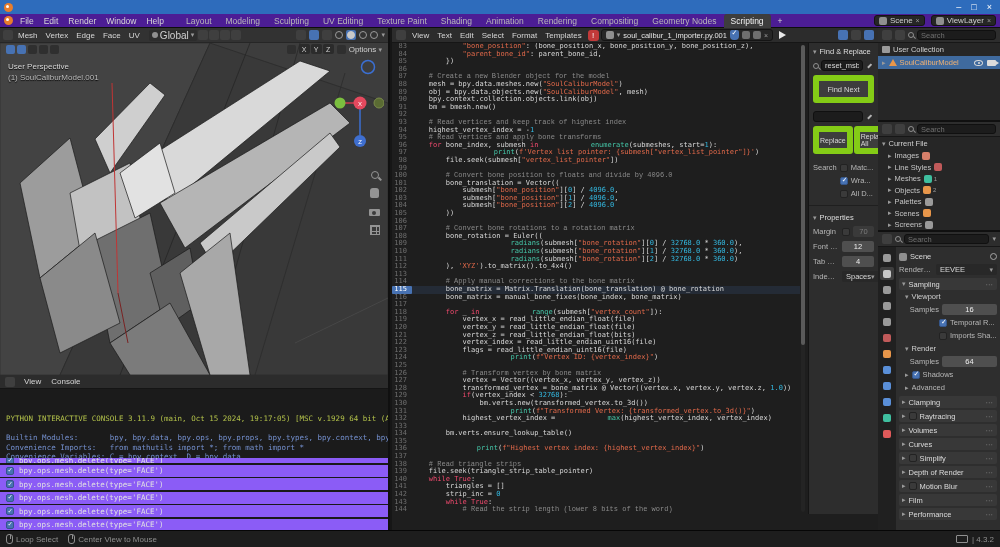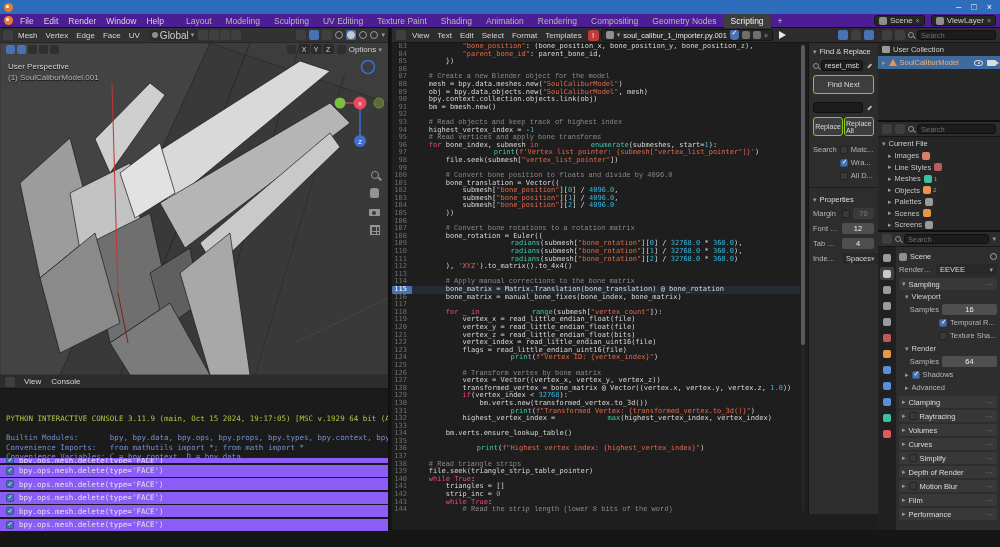--- a/index.html
+++ b/index.html
@@ -120,21 +120,21 @@
   .com { color:#8a8a8a;font-family:Liberation Mono, monospace; } .str { color:#e2694a; } .kw { color:#f14a6e; } .num { color:#33b8e0; } .bi { color:#45c6a8;margin-left:48px; }
   #code-scroll { position:absolute; left:409px; top:17px; width:4px; height:467px; background:#242424; border-radius:2px; }
   #code-scroll .thumb { position:absolute; left:0; top:0; width:4px; height:300px; background:#5a5a5a; border-radius:2px; }
 
   
   #fr { position:absolute; left:416px; top:15px; width:70px; height:471px; background:#2d2d2d; border-left:1px solid #151515;
         padding:4px 4px; display:flex; flex-direction:column; gap:4px; font-size:7.5px; }
   .fr-title { display:flex; gap:3px; align-items:center; color:#dedede; font-size:7.5px; }
   .fr-input { display:flex; align-items:center; gap:2px; }
   .fr-input input.ui { height:11px; }
-  .btn { background:#3d3d3d; border:1px solid #84cc16; border-radius:3px; height:19px; color:#d8d8d8;
+  .btn { background:#3d3d3d; border:6px solid #84cc16; border-radius:3px; height:28px; color:#d8d8d8;
          display:flex; align-items:center; justify-content:center; font-size:7.5px; }
   .btn-row { display:flex; gap:1px; }
   .btn-row .btn { flex:1; font-size:7px; padding:0 1px; }
   .fr-opt { display:flex; align-items:center; gap:3px; color:#b7b7b7; }
   .fr-sep { height:1px; background:#1f1f1f; margin:3px -4px; }
   .fr-prow { display:flex; align-items:center; gap:3px; }
   .fr-prow .rowlab { width:26px; flex:0 0 auto; }
 
   
   #rightcol { position:absolute; left:878px; top:0; width:122px; height:502px; background:#262626; }
@@ -435,21 +435,21 @@
             <div class="cl"><span class="ln">83</span><span class="ct">            <span class="str">"bone_position"</span>: (bone_position_x, bone_position_y, bone_position_z),</span></div>
             <div class="cl"><span class="ln">84</span><span class="ct">            <span class="str">"parent_bone_id"</span>: parent_bone_id,</span></div>
             <div class="cl"><span class="ln">85</span><span class="ct">        })</span></div>
             <div class="cl"><span class="ln">86</span><span class="ct"></span></div>
             <div class="cl"><span class="ln">87</span><span class="ct">    <span class="com"># Create a new Blender object for the model</span></span></div>
             <div class="cl"><span class="ln">88</span><span class="ct">    mesh = bpy.data.meshes.new(<span class="str">"SoulCaliburModel"</span>)</span></div>
             <div class="cl"><span class="ln">89</span><span class="ct">    obj = bpy.data.objects.new(<span class="str">"SoulCaliburModel"</span>, mesh)</span></div>
             <div class="cl"><span class="ln">90</span><span class="ct">    bpy.context.collection.objects.link(obj)</span></div>
             <div class="cl"><span class="ln">91</span><span class="ct">    bm = bmesh.new()</span></div>
             <div class="cl"><span class="ln">92</span><span class="ct"></span></div>
-            <div class="cl"><span class="ln">93</span><span class="ct">    <span class="com"># Read objects and keep track of highest index</span></span></div>
+            <div class="cl"><span class="ln">93</span><span class="ct">    <span class="com"># Read vertices and keep track of highest index</span></span></div>
             <div class="cl"><span class="ln">94</span><span class="ct">    highest_vertex_index = -<span class="num">1</span></span></div>
             <div class="cl"><span class="ln">95</span><span class="ct">    <span class="com"># Read vertices and apply bone transforms</span></span></div>
             <div class="cl"><span class="ln">96</span><span class="ct">    <span class="kw">for</span> bone_index, submesh <span class="kw">in</span> <span class="bi">enumerate</span>(submeshes, start=<span class="num">1</span>):</span></div>
             <div class="cl"><span class="ln">97</span><span class="ct">        <span class="bi">print</span>(<span class="str">f'Vertex list pointer: {submesh["vertex_list_pointer"]}'</span>)</span></div>
             <div class="cl"><span class="ln">98</span><span class="ct">        file.seek(submesh[<span class="str">"vertex_list_pointer"</span>])</span></div>
             <div class="cl"><span class="ln">99</span><span class="ct"></span></div>
             <div class="cl"><span class="ln">100</span><span class="ct">        <span class="com"># Convert bone position to floats and divide by 4096.0</span></span></div>
             <div class="cl"><span class="ln">101</span><span class="ct">        bone_translation = Vector((</span></div>
             <div class="cl"><span class="ln">102</span><span class="ct">            submesh[<span class="str">"bone_position"</span>][<span class="num">0</span>] / <span class="num">4096.0</span>,</span></div>
             <div class="cl"><span class="ln">103</span><span class="ct">            submesh[<span class="str">"bone_position"</span>][<span class="num">1</span>] / <span class="num">4096.0</span>,</span></div>
@@ -748,21 +748,21 @@
           <div class="pb-row sub">
             <span class="lab r">Samples</span>
             <span class="val">16</span>
           </div>
           <div class="pb-row sub" style="padding-left:40px">
             <span class="cb on"></span>
             <span class="lab">Temporal R...</span>
           </div>
           <div class="pb-row sub" style="padding-left:40px">
             <span class="cb"></span>
-            <span class="lab">Texture Sha...</span>
+            <span class="lab">Imports Sha...</span>
           </div>
           <div class="pb-row sub">
             <span class="caret">▾</span>
               <span style="color:#cfcfcf">Render</span>
           </div>
           <div class="pb-row sub">
             <span class="lab r">Samples</span>
             <span class="val">64</span>
           </div>
           <div class="pb-row sub">
@@ -838,13 +838,31 @@
 
                 <span>Performance</span>
                 <span class="dots">⋯</span>
               </div>
             </div>
         </div>
       </div>
     </div>
   </div>
 
+  <div id="statusbar">
+    <div style="display:flex;gap:10px">
+
+        <span class="sb-item">
+          <span class="mouse"></span>
+          <span>Loop Select</span>
+        </span>
+
+        <span class="sb-item">
+          <span class="mouse"></span>
+          <span>Center View to Mouse</span>
+        </span>
+      </div>
+    <div id="sb-right">
+      <span class="kbdico"></span>
+      <span>| <span>4.3.2</span></span>
+    </div>
+  </div>
 </div>
 
 </body></html>

